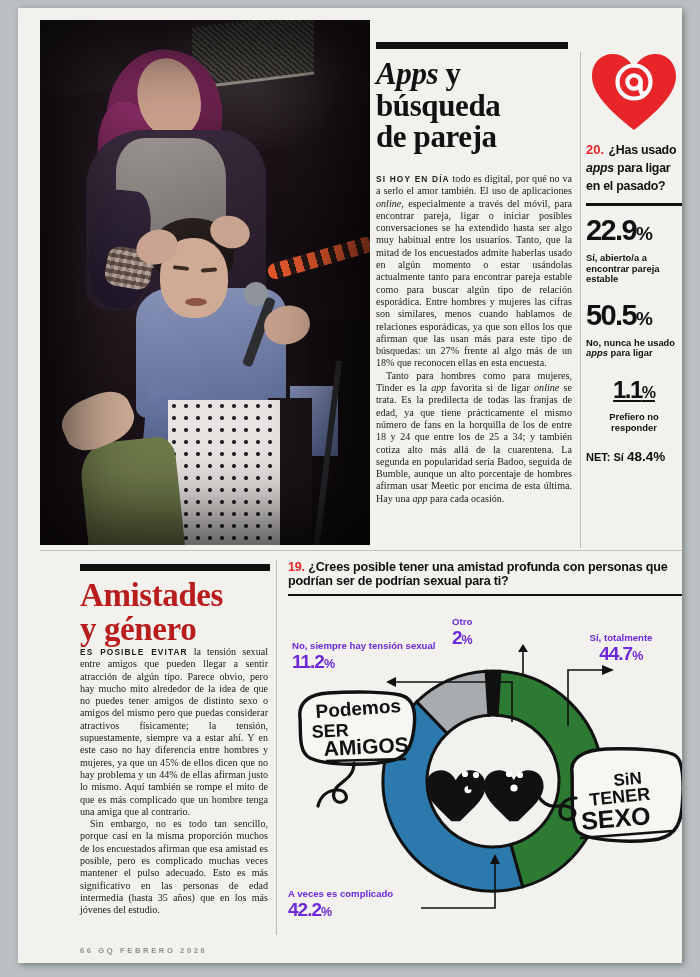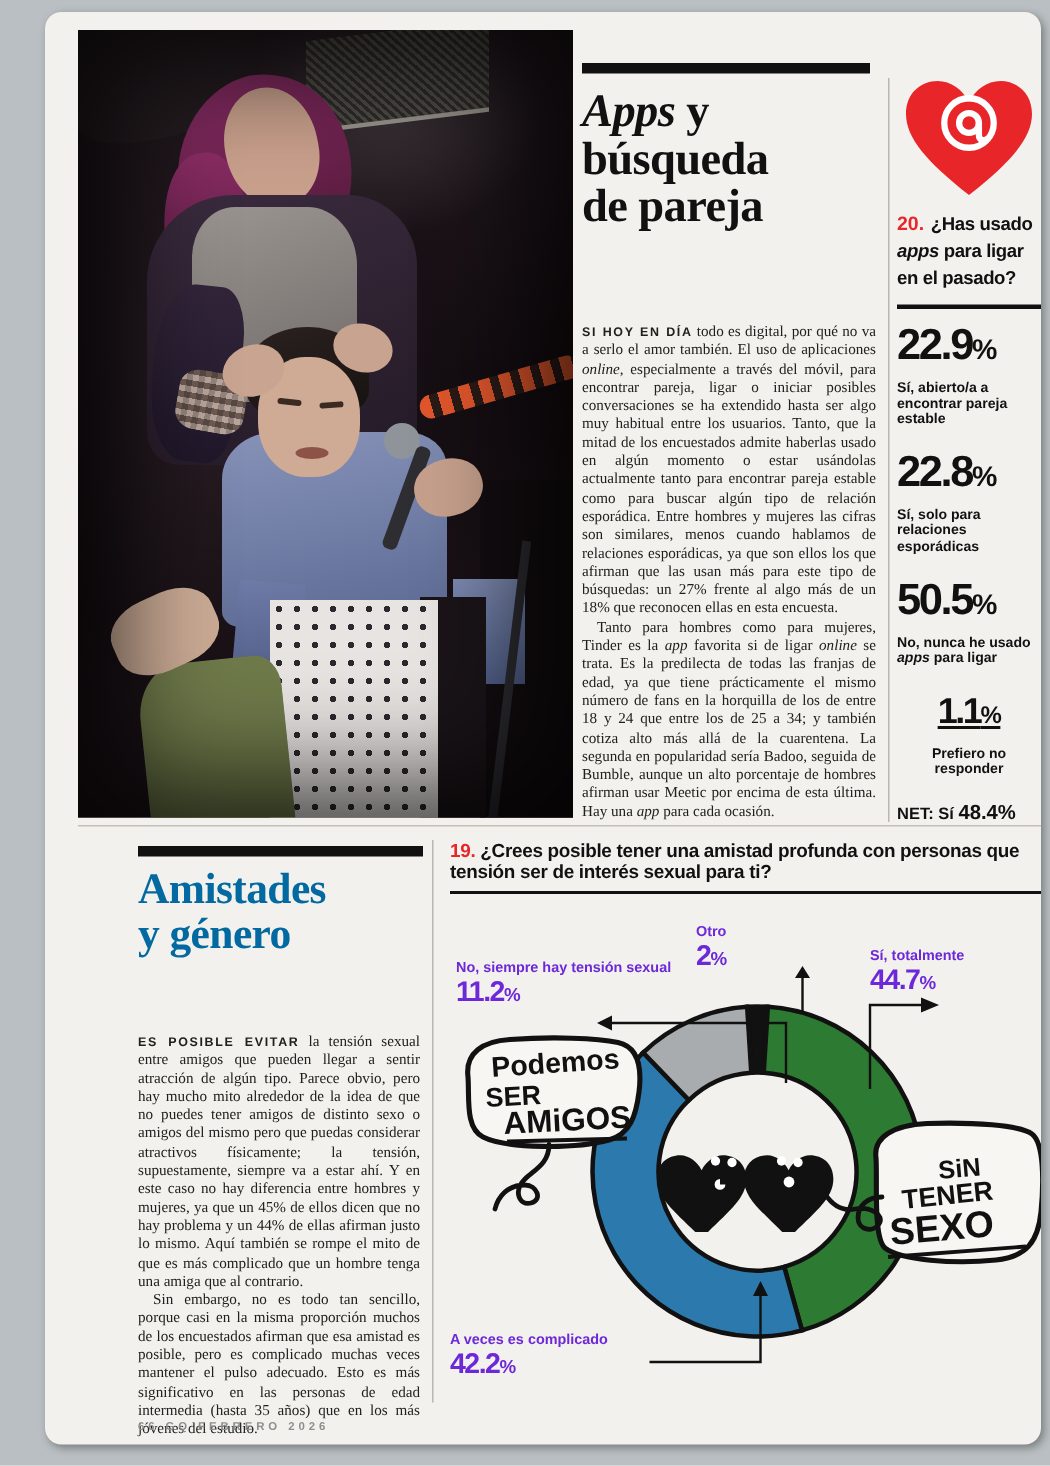--- a/index.html
+++ b/index.html
@@ -7,28 +7,27 @@
   body {
     width: 700px;
     height: 977px;
     background: #b9bfc2;
     font-family: "Liberation Sans", sans-serif;
     overflow: hidden;
   }
 
   #page {
     position: absolute;
-    left: 30px;
+    left: 18px;
     top: 8px;
     width: 664px;
     height: 955px;
     background: #f2f1ed;
     box-shadow: 2px 2px 6px rgba(0,0,0,.35);
     overflow: hidden;
-    border-radius: 11px;
   }
 
   
   #photo {
     position: absolute;
     left: 22px; top: 12px;
     width: 330px; height: 525px;
     background: #1b1115;
     overflow: hidden;
   }
@@ -128,21 +127,21 @@
   }
   #a1-title .it { font-style: italic; }
 
   .body-col {
     position:absolute;
     font-family: "Liberation Serif", serif;
     font-size: 10.1px; line-height: 12.3px; color:#20201e;
     text-align: justify;
   }
   .body-col p { text-indent: 10px; }
-  .body-col p:first-child { text-indent: 0; margin-top: 42px; }
+  .body-col p:first-child { text-indent: 0; }
   .dropcap-lead {
     font-family: "Liberation Sans", sans-serif;
     font-weight: 700; font-size: 8.3px; letter-spacing: 1.1px;
   }
   .it { font-style: italic; }
 
   #a1-body { left:358px; top:165px; width:196px; }
 
   
   #stats { position:absolute; left:568px; top:44px; width:96px; }
@@ -184,21 +183,21 @@
   .net b { font-size:13.5px; }
 
   
   #mid-rule { position:absolute; left:22px; top:542px; width:642px; height:1px; background:#c3c0ba; }
 
   
   #a2-rule { left:62px; top:556px; width:190px; height:7px; }
   #a2-title {
     position:absolute; left:62px; top:570px; width:200px;
     font-family:"Liberation Serif", serif;
-    font-size:29px; line-height:1.04; font-weight:700; color:#0369a1;
+    font-size:33px; line-height:1.04; font-weight:700; color:#b91c1c;
     letter-spacing:-0.4px;
   }
   #a2-body { left:62px; top:638px; width:188px; }
 
   #a2-divider { position:absolute; left:258px; top:552px; width:1px; height:375px; background:#b9b7b1; }
 
   
   #q19 { position:absolute; left:270px; top:552px; width:394px; }
   #q19-head {
     font-family:"Liberation Sans", sans-serif; font-weight:700;
@@ -215,21 +214,21 @@
   #chart { position:absolute; left:262px; top:618px; width:402px; height:310px; }
   #donut-svg { position:absolute; left:0; top:0; }
 
   .lbl { position:absolute; font-family:"Liberation Sans", sans-serif; color:#6d28d9; }
   .lbl .t { font-weight:700; font-size:9.6px; line-height:11px; }
   .lbl .v { font-weight:700; font-size:19px; line-height:21px; letter-spacing:-1px; }
   .lbl .v .pc { font-size:12.5px; letter-spacing:-0.5px; }
 
   #lbl-no   { left:12px;  top:14px; }
   #lbl-otro { left:172px; top:-10px; text-align:center; }
-  #lbl-si   { left:288px; top:6px; text-align:left; width:106px; }
+  #lbl-si   { left:288px; top:6px; text-align:center; width:106px; }
   #lbl-av   { left:8px;   top:262px; }
 
   
   #footer {
     position:absolute; left:62px; top:938px;
     font-family:"Liberation Sans", sans-serif; font-weight:700;
     font-size:7.6px; letter-spacing:2.6px; color:#8d8f8e;
   }
 </style>
 </head>
@@ -296,24 +295,20 @@
       <span class="q-num">20.</span>
       <span class="q-text">¿Has usado <span class="it">apps</span> para ligar en el pasado?</span>
     </div>
     <div class="stat-rule"></div>
 
     <div class="stat">
       <div class="stat-num"><span>22.9</span><span class="pc">%</span></div>
       <div class="stat-lbl">Sí, abierto/a a encontrar pareja estable</div>
     </div>
     <div class="stat">
-      <div class="stat-num"><span>22.8</span><span class="pc">%</span></div>
-      <div class="stat-lbl">Sí, solo para relaciones esporádicas</div>
-    </div>
-    <div class="stat">
       <div class="stat-num"><span>50.5</span><span class="pc">%</span></div>
       <div class="stat-lbl">No, nunca he usado <span class="it">apps</span> para ligar</div>
     </div>
     <div class="stat small">
       <div class="stat-num" style="text-align:center"><span>1.1</span><span class="pc">%</span></div>
       <div class="stat-lbl" style="text-align:center">Prefiero no responder</div>
     </div>
 
     <div class="net">NET: Sí <b>48.4%</b></div>
   </div>
@@ -324,21 +319,21 @@
   <div id="a2-title">Amistades<br>y género</div>
   <div id="a2-body" class="body-col">
       <p><span class="dropcap-lead">ES POSIBLE EVITAR</span> la tensión sexual entre amigos que pueden llegar a sentir atracción de algún tipo. Parece obvio, pero hay mucho mito alrededor de la idea de que no puedes tener amigos de distinto sexo o amigos del mismo pero que puedas considerar atractivos físicamente; la tensión, supuestamente, siempre va a estar ahí. Y en este caso no hay diferencia entre hombres y mujeres, ya que un 45% de ellos dicen que no hay problema y un 44% de ellas afirman justo lo mismo. Aquí también se rompe el mito de que es más complicado que un hombre tenga una amiga que al contrario.</p>
       <p>Sin embargo, no es todo tan sencillo, porque casi en la misma proporción muchos de los encuestados afirman que esa amistad es posible, pero es complicado muchas veces mantener el pulso adecuado. Esto es más significativo en las personas de edad intermedia (hasta 35 años) que en los más jóvenes del estudio.</p>
     </div>
   <div id="a2-divider"></div>
 
   <div id="q19">
     <div id="q19-head">
       <span class="num">19.</span>
-      <span>¿Crees posible tener una amistad profunda con personas que tensión ser de interés sexual para ti?</span>
+      <span>¿Crees posible tener una amistad profunda con personas que podrían ser de podrían sexual para ti?</span>
     </div>
     <div id="q19-rule"></div>
   </div>
 
   <div id="chart">
     <svg id="donut-svg" width="402" height="310" viewBox="0 0 402 310">
       <g id="donut-g">
           <path d="M206.09993383996687 45.21662654578715 A110 110 0 0 1 219.9000661600332 45.216626545787165 L217.1400396960199 89.1299759274723 A66 66 0 0 0 208.8599603039801 89.12997592747229 Z" fill="#111111" stroke="#111" stroke-width="3"></path>
           <path d="M219.9000661600332 45.216626545787165 A110 110 0 0 1 242.66319116413166 260.92495027121885 L230.79791469847902 218.5549701627313 A66 66 0 0 0 217.1400396960199 89.1299759274723 Z" fill="#2d7a33" stroke="#111" stroke-width="3"></path>
           <path d="M242.66319116413166 260.92495027121885 A110 110 0 0 1 136.75883475802374 75.70759984370713 L167.25530085481427 107.42455990622429 A66 66 0 0 0 230.79791469847902 218.5549701627313 Z" fill="#2b79ad" stroke="#111" stroke-width="3"></path>

